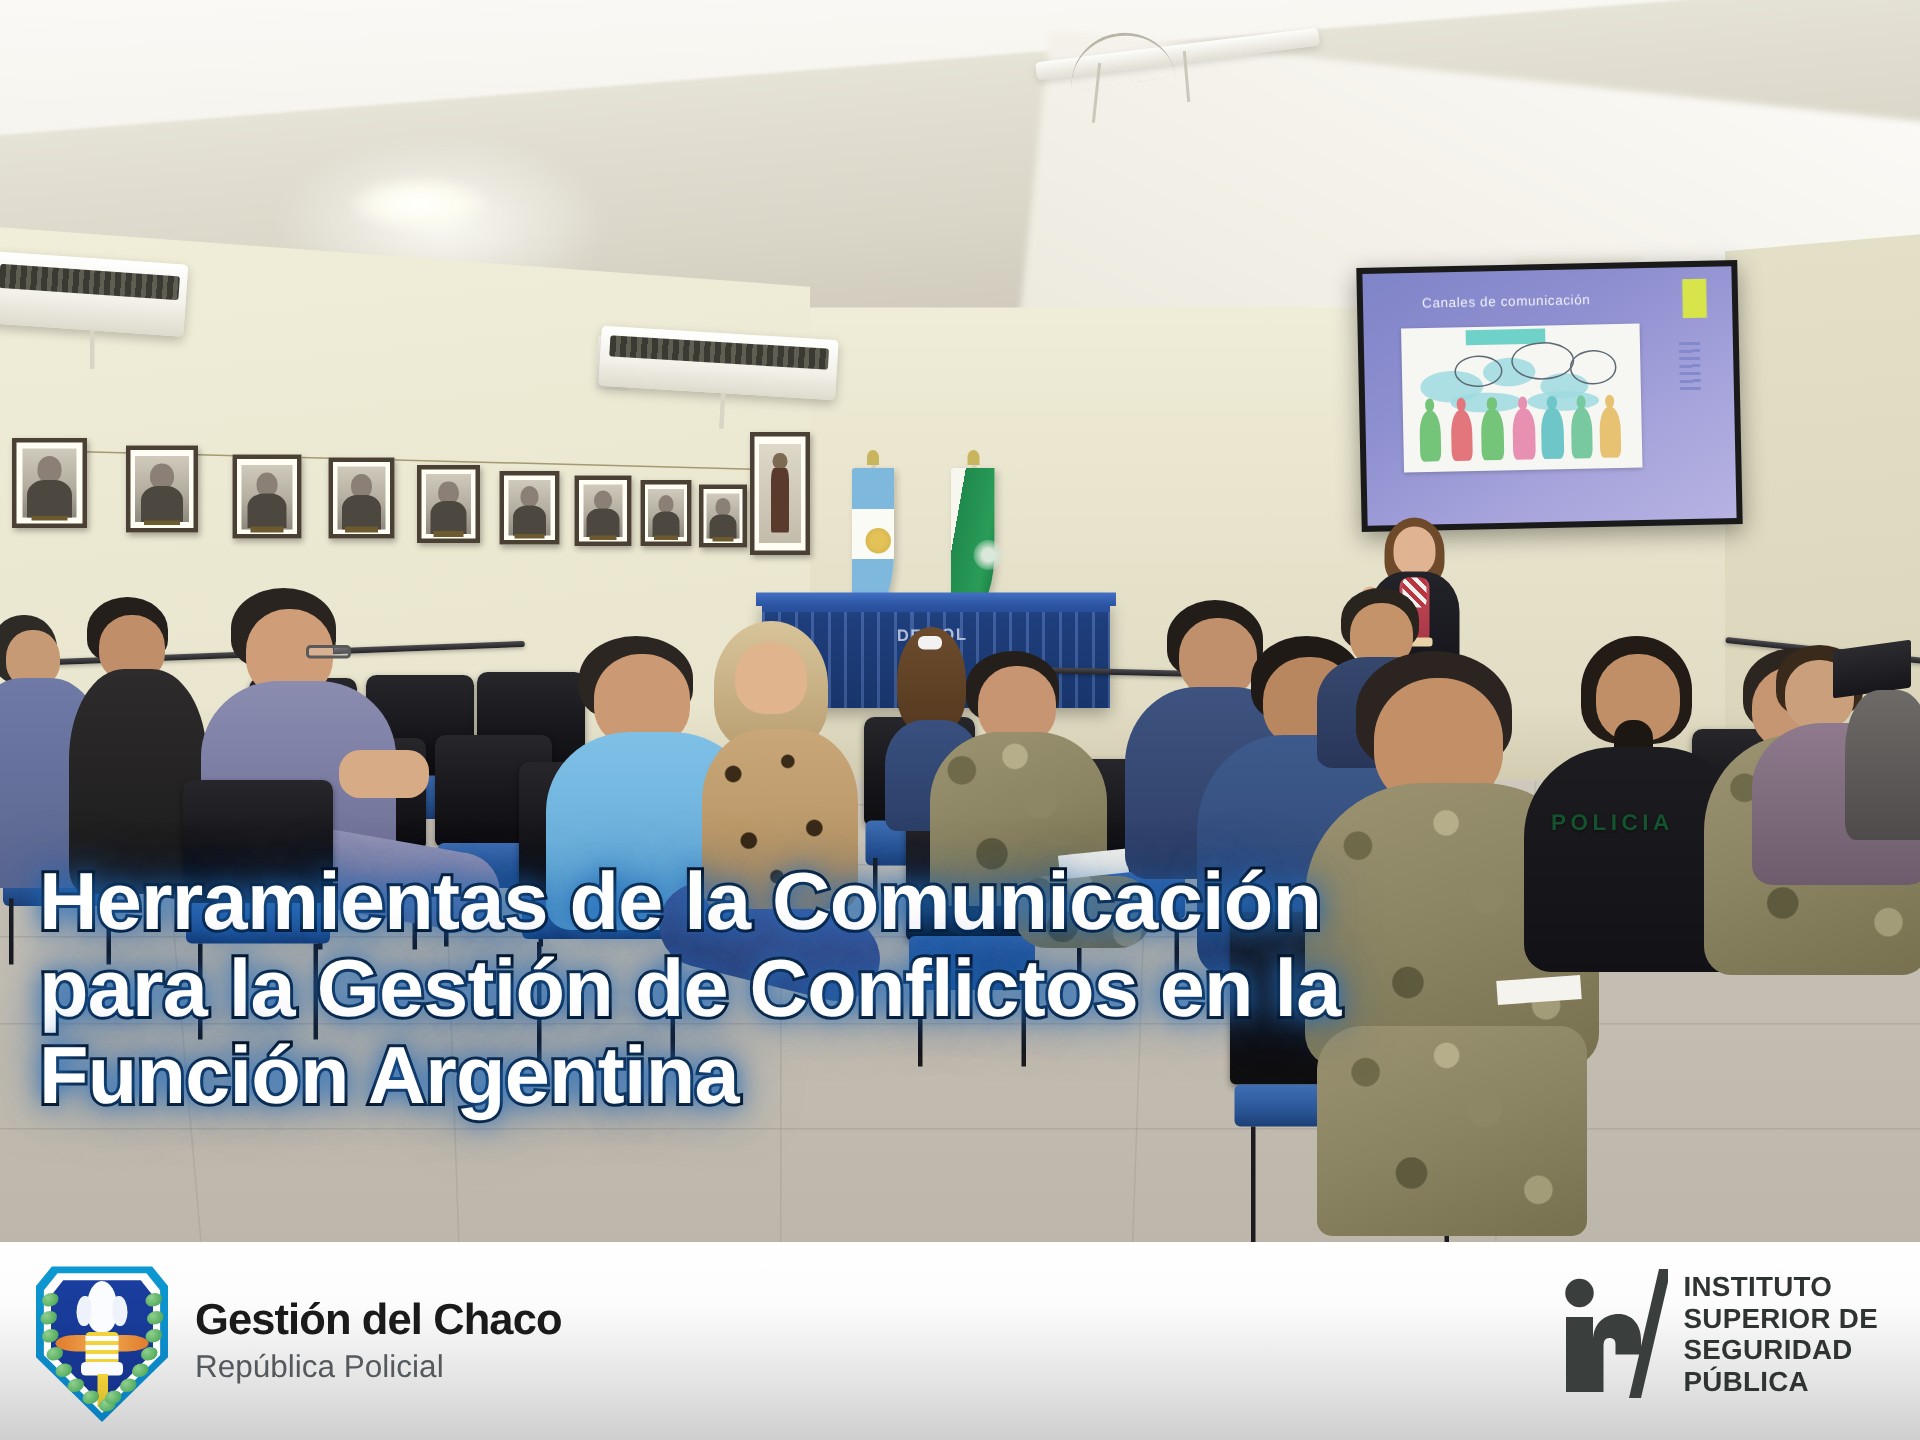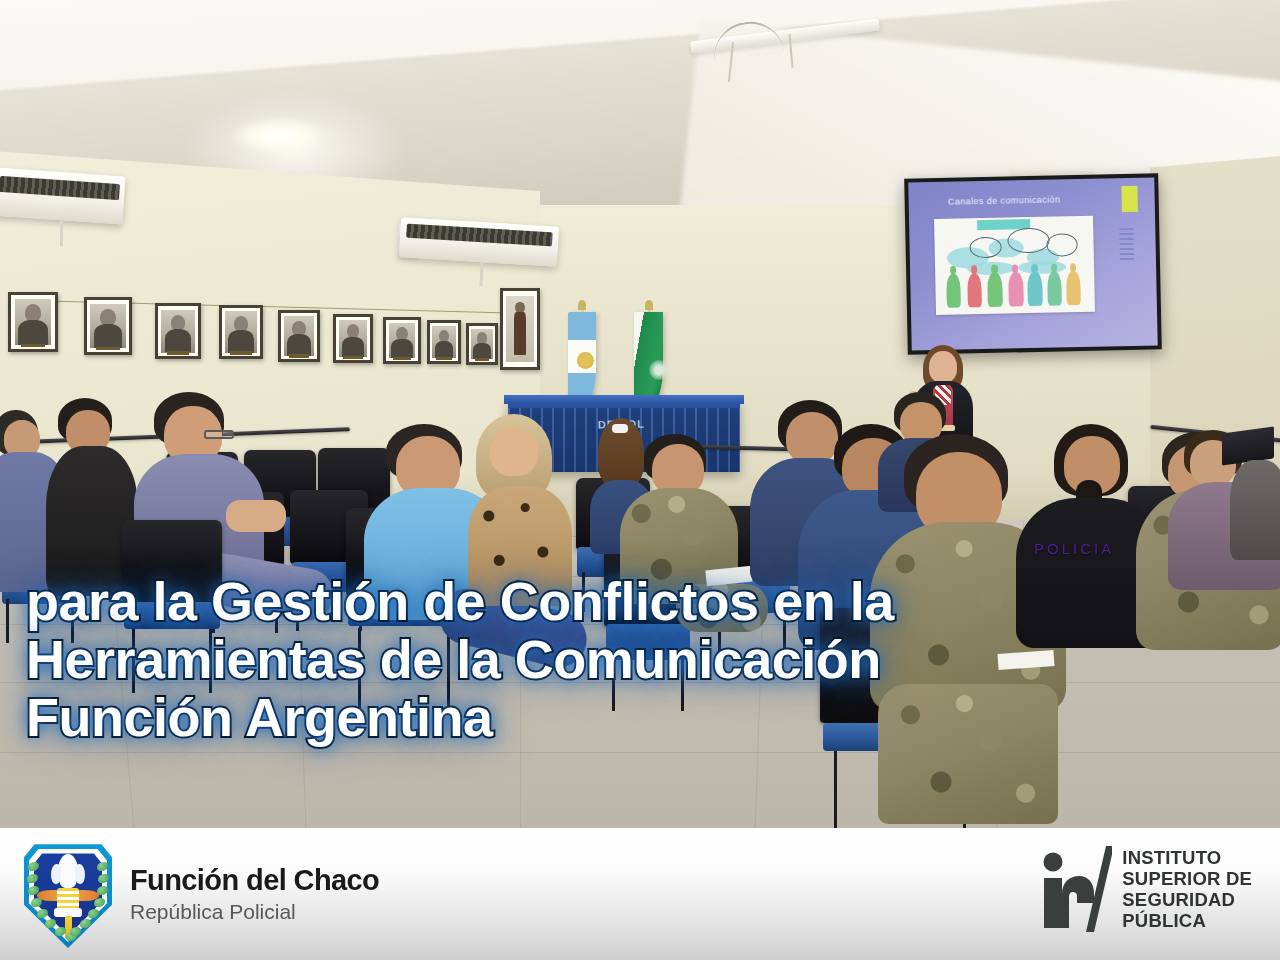--- a/index.html
+++ b/index.html
@@ -145,21 +145,21 @@
      radial-gradient(circle at 48% 14%,#b6ae8a 0 8px,transparent 9px),
      linear-gradient(160deg,#9b9370 0%,#8b8463 50%,#76704f 100%);}
   .leopard{background:
      radial-gradient(circle at 20% 25%,#3a2a18 0 5px,transparent 6px),
      radial-gradient(circle at 55% 18%,#3a2a18 0 4px,transparent 5px),
      radial-gradient(circle at 30% 62%,#3a2a18 0 5px,transparent 6px),
      radial-gradient(circle at 72% 55%,#3a2a18 0 5px,transparent 6px),
      radial-gradient(circle at 48% 82%,#3a2a18 0 4px,transparent 5px),
      linear-gradient(180deg,#c9a778,#b08f5f);}
 
-  .policia-badge{position:absolute;color:#4c1d95;font-weight:normal;letter-spacing:3px;
+  .policia-badge{position:absolute;color:#14532d;font-weight:bold;letter-spacing:3px;
     font-size:15px;text-shadow:0 1px 2px rgba(0,0,0,.6);}
 
   
   .presenter{position:absolute;left:905px;top:345px;width:76px;height:112px;}
 
   
   .title-wrap{position:absolute;left:26px;top:572px;width:1120px;}
   .title-line{
     font-size:54px;line-height:58px;font-weight:bold;color:#ffffff;
     letter-spacing:-0.5px;white-space:nowrap;
@@ -566,22 +566,22 @@
       <div class="torso" style="left:0;top:52px;width:118px;height:108px;background:linear-gradient(180deg,#8e7a8c,#6e5c6c);"></div>
     </div>
 
     <div style="position:absolute;left:1222px;top:430px;width:52px;height:32px;background:linear-gradient(180deg,#2b2b30,#17171b);transform:skewY(-8deg);border-radius:2px;"></div>
 
     <div class="person" style="left:1230px;top:440px;width:60px;height:120px;">
       <div class="torso" style="left:0;top:20px;width:58px;height:100px;background:linear-gradient(180deg,#6d6a68,#4e4b4a);"></div>
     </div>
 
     <div class="title-wrap">
+      <div class="title-line">Herramientas de la Comunicación</div>
       <div class="title-line">para la Gestión de Conflictos en la</div>
-      <div class="title-line">Herramientas de la Comunicación</div>
       <div class="title-line">Función Argentina</div>
     </div>
   </div>
 
   <div class="footer">
 
     <div class="brand-left">
       <div class="shield">
         <div class="shield-outer"></div>
         <div class="shield-mid"></div>
@@ -602,21 +602,21 @@
         <div class="laurel" style="left:42px;top:92px;"></div>
         <div class="laurel" style="right:4px;top:22px;"></div>
         <div class="laurel" style="right:3px;top:34px;"></div>
         <div class="laurel" style="right:4px;top:46px;"></div>
         <div class="laurel" style="right:7px;top:58px;"></div>
         <div class="laurel" style="right:13px;top:69px;"></div>
         <div class="laurel" style="right:21px;top:79px;"></div>
         <div class="laurel" style="right:31px;top:87px;"></div>
       </div>
       <div class="brand-text">
-        <div class="b1">Función del Chaco</div>
+        <div class="b1">Gestión del Chaco</div>
         <div class="b2">República Policial</div>
       </div>
     </div>
 
     <div class="brand-right">
       <div class="isp-mark">
         <svg viewBox="0 0 76 86" width="76" height="86" aria-hidden="true">
           <circle cx="17" cy="16" r="9.5" fill="#3a3f3d"></circle>
           <path d="M8 32 h18 v50 h-18 z" fill="#3a3f3d"></path>
           <path d="M26 82 V48 c0-12 8-18 17-18 c9 0 15 7 15 17 v10 h-17 V50 c0-3-2-4-4-4 c-3 0-4 2-4 6 v30 z" fill="#3a3f3d"></path>

